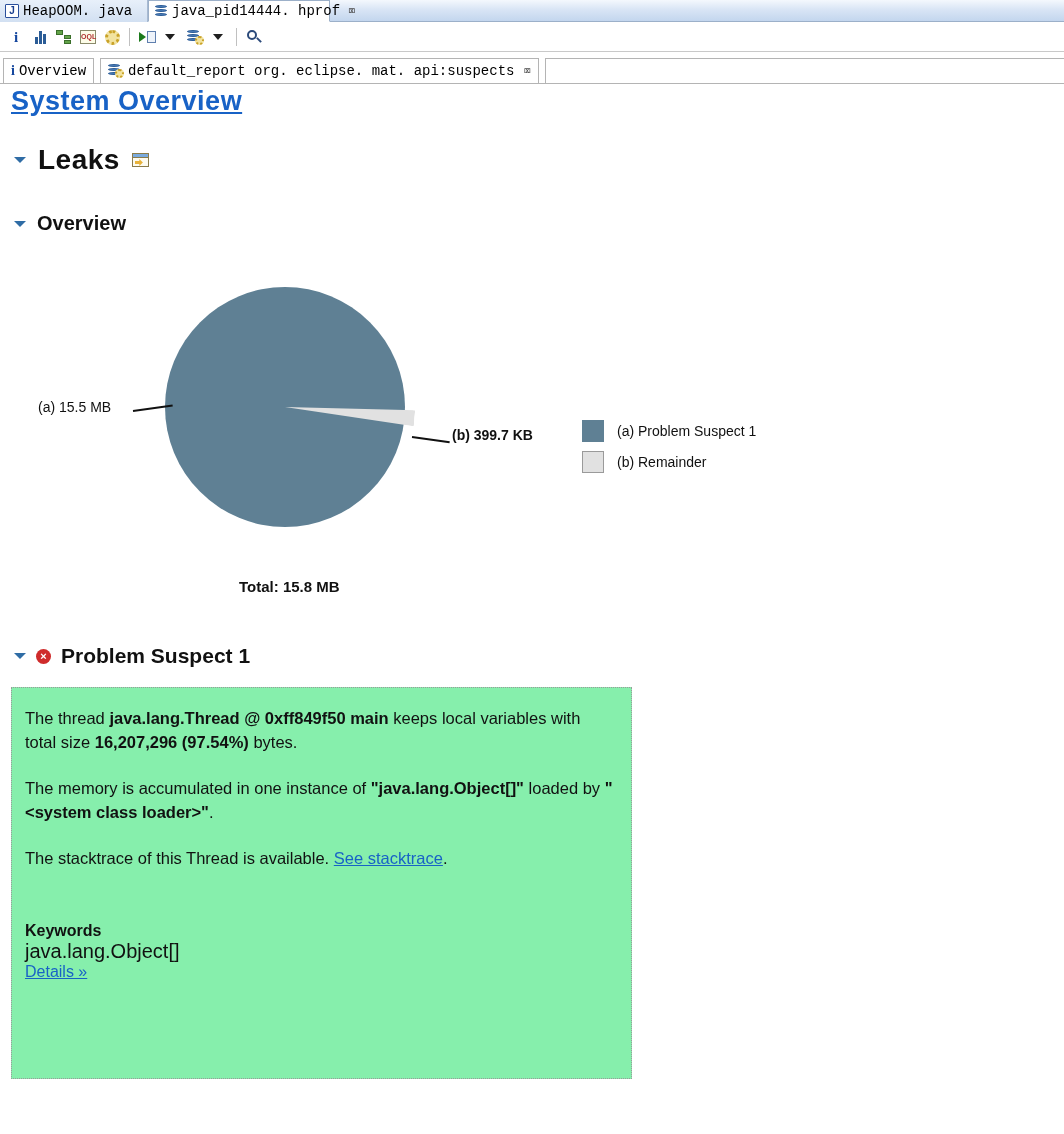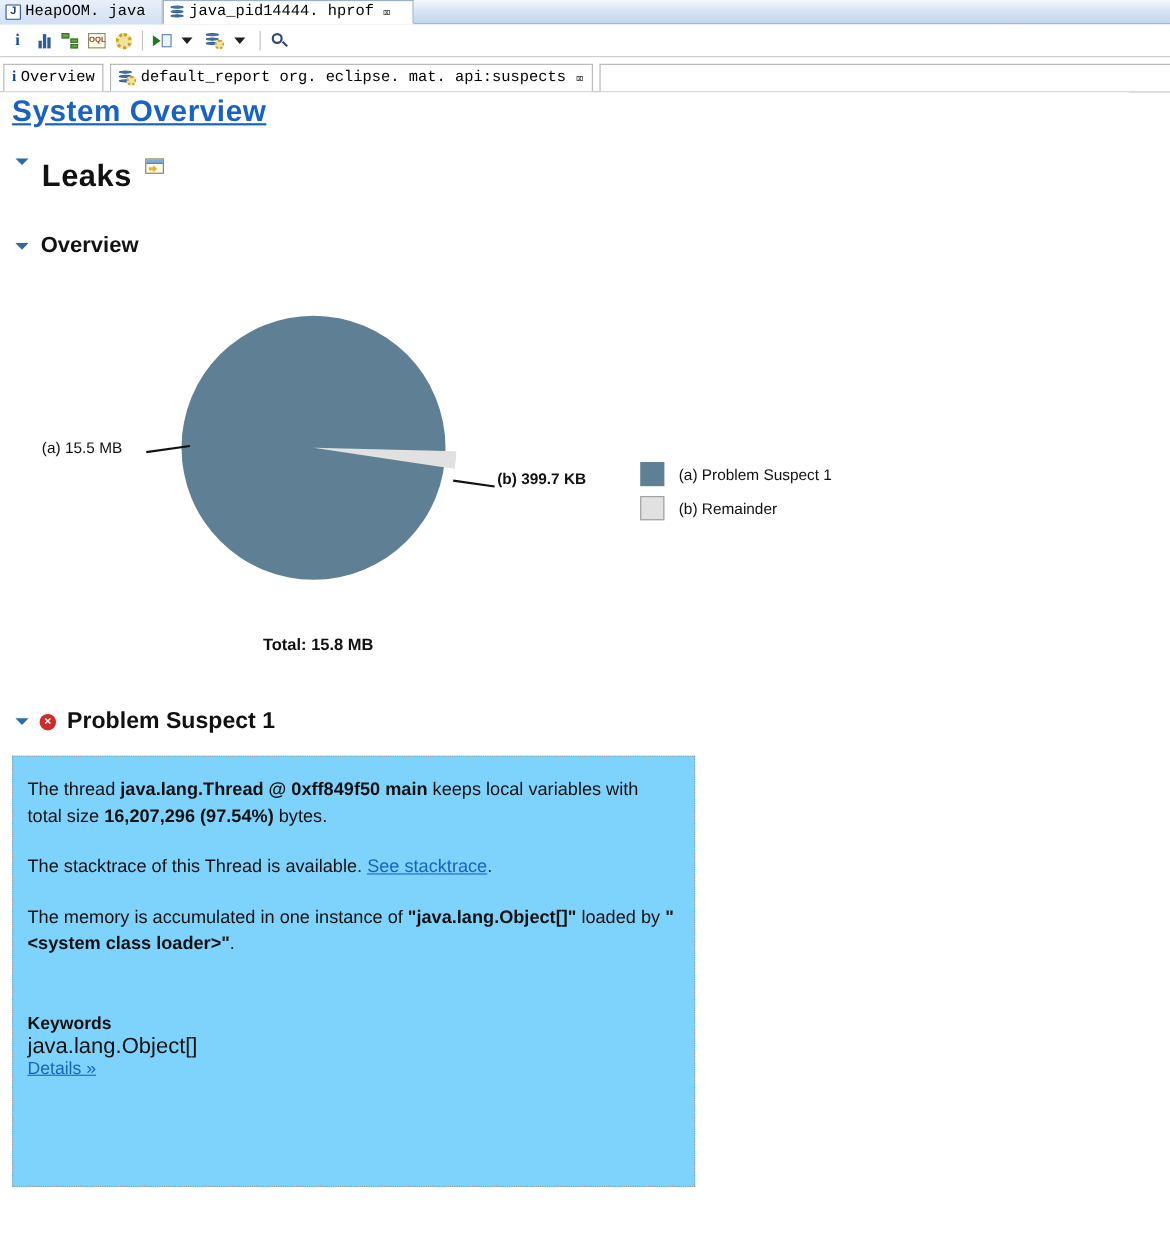--- a/index.html
+++ b/index.html
@@ -24,21 +24,21 @@
     padding: 0 6px 0 5px;
     font-family: "Liberation Mono", monospace;
     font-size: 14px; color: #000; white-space: nowrap;
   }
   .etab.inactive {
     left: 0; width: 148px;
     background: linear-gradient(to bottom, #e8f0fa 0%, #d2e0f2 100%);
     border-right: 1px solid #a8bad2;
   }
   .etab.active {
-    left: 148px; width: 228px; background: #ffffff;
+    left: 148px; width: 182px; background: #ffffff;
     border-left: 1px solid #9cb0c9; border-right: 1px solid #9cb0c9;
     border-top: 1px solid #9cb0c9;
     border-bottom: 1px solid #ffffff;
   }
   .etab .close-x { margin-left: 4px; font-size: 12px; color: #4a4a4a; }
 
   
   .ico-java {
     width: 14px; height: 14px; flex: 0 0 14px;
     border: 1px solid #2a4f9b; background: #ffffff; border-radius: 1px;
@@ -124,21 +124,21 @@
     font-size: 27px; font-weight: bold; color: #1862c6;
     text-decoration: underline; letter-spacing: .5px;
     font-family: "Liberation Sans", sans-serif;
   }
 
   .twisty {
     width: 0; height: 0; border-left: 6px solid transparent; border-right: 6px solid transparent;
     border-top: 6px solid #2f6ca5; flex: 0 0 12px;
   }
 
-  .sec-leaks { position: absolute; left: 14px; top: 60px; display: flex; align-items: flex-start; gap: 12px; }
+  .sec-leaks { position: absolute; left: 14px; top: 60px; display: flex; align-items: center; gap: 12px; }
   .sec-leaks .h { font-size: 28px; font-weight: bold; color: #111; letter-spacing: .5px; }
   .win-ico { width: 17px; height: 14px; border: 1px solid #8a7b4a; background: #fdfbf0; position: relative; }
   .win-ico u { position: absolute; left: 0; top: 0; right: 0; height: 4px; background: #7aaadd; border-bottom: 1px solid #8a7b4a; }
   .win-ico b { position: absolute; left: 2px; top: 5px; width: 8px; height: 7px; background: #e8b23a; clip-path: polygon(0 30%,55% 30%,55% 0,100% 50%,55% 100%,55% 70%,0 70%); }
 
   .sec-ov { position: absolute; left: 14px; top: 128px; display: flex; align-items: center; gap: 11px; }
   .sec-ov .h { font-size: 20px; font-weight: bold; color: #111; }
 
   
   .chart-wrap { position: absolute; left: 0; top: 195px; width: 860px; height: 330px; }
@@ -173,21 +173,21 @@
   .err-ico {
     width: 15px; height: 15px; border-radius: 50%; background: #cf2b2b; flex: 0 0 15px;
     color: #fff; font-size: 11px; font-weight: bold; line-height: 14px; text-align: center;
     font-family: "Liberation Sans", sans-serif;
   }
   .sec-ps .h { font-size: 21px; font-weight: bold; color: #111; }
 
   
   .descbox {
     position: absolute; left: 11px; top: 603px; width: 621px; height: 392px;
-    background: #7dd3fc; border: 1px dotted #9a9a9a;
+    background: #86efac; border: 1px dotted #9a9a9a;
     padding: 18px 16px 10px 13px;
   }
   .descbox p { margin: 0 0 22px 0; font-size: 16.5px; line-height: 24px; color: #111; }
   .descbox p:last-of-type { margin-bottom: 0; }
   .descbox b { font-weight: bold; }
   .lnk { color: #1862c6; text-decoration: underline; }
   .kw-title { margin-top: 52px; font-size: 16px; font-weight: bold; color: #111; }
   .kw-val { font-size: 20px; color: #111; line-height: 22px; }
   .details { display: inline-block; margin-top: 1px; font-size: 16px; color: #1862c6; text-decoration: underline; }
 
@@ -349,23 +349,23 @@
 
     <div class="sec-ps">
       <span class="twisty"></span>
       <span class="err-ico">×</span>
       <span class="h">Problem Suspect 1</span>
     </div>
 
     <div class="descbox">
       <p><span>The thread </span><b>java.lang.Thread @ 0xff849f50 main</b><span> keeps local variables with total size </span><b>16,207,296 (97.54%)</b><span> bytes.</span></p>
 
+      <p><span>The memory is accumulated in one instance of </span><b>"java.lang.Object[]"</b><span> loaded by </span><b>"&lt;system class loader&gt;"</b><span>.</span></p>
+
       <p><span>The stacktrace of this Thread is available. </span><a class="lnk">See stacktrace</a><span>.</span></p>
-
-      <p><span>The memory is accumulated in one instance of </span><b>"java.lang.Object[]"</b><span> loaded by </span><b>"&lt;system class loader&gt;"</b><span>.</span></p>
 
       <div class="kw-title">Keywords</div>
       <div class="kw-val">java.lang.Object[]</div>
       <a class="details">Details »</a>
     </div>
 
   </div>
 
   <div class="footer">
     <div class="footer-bar">

